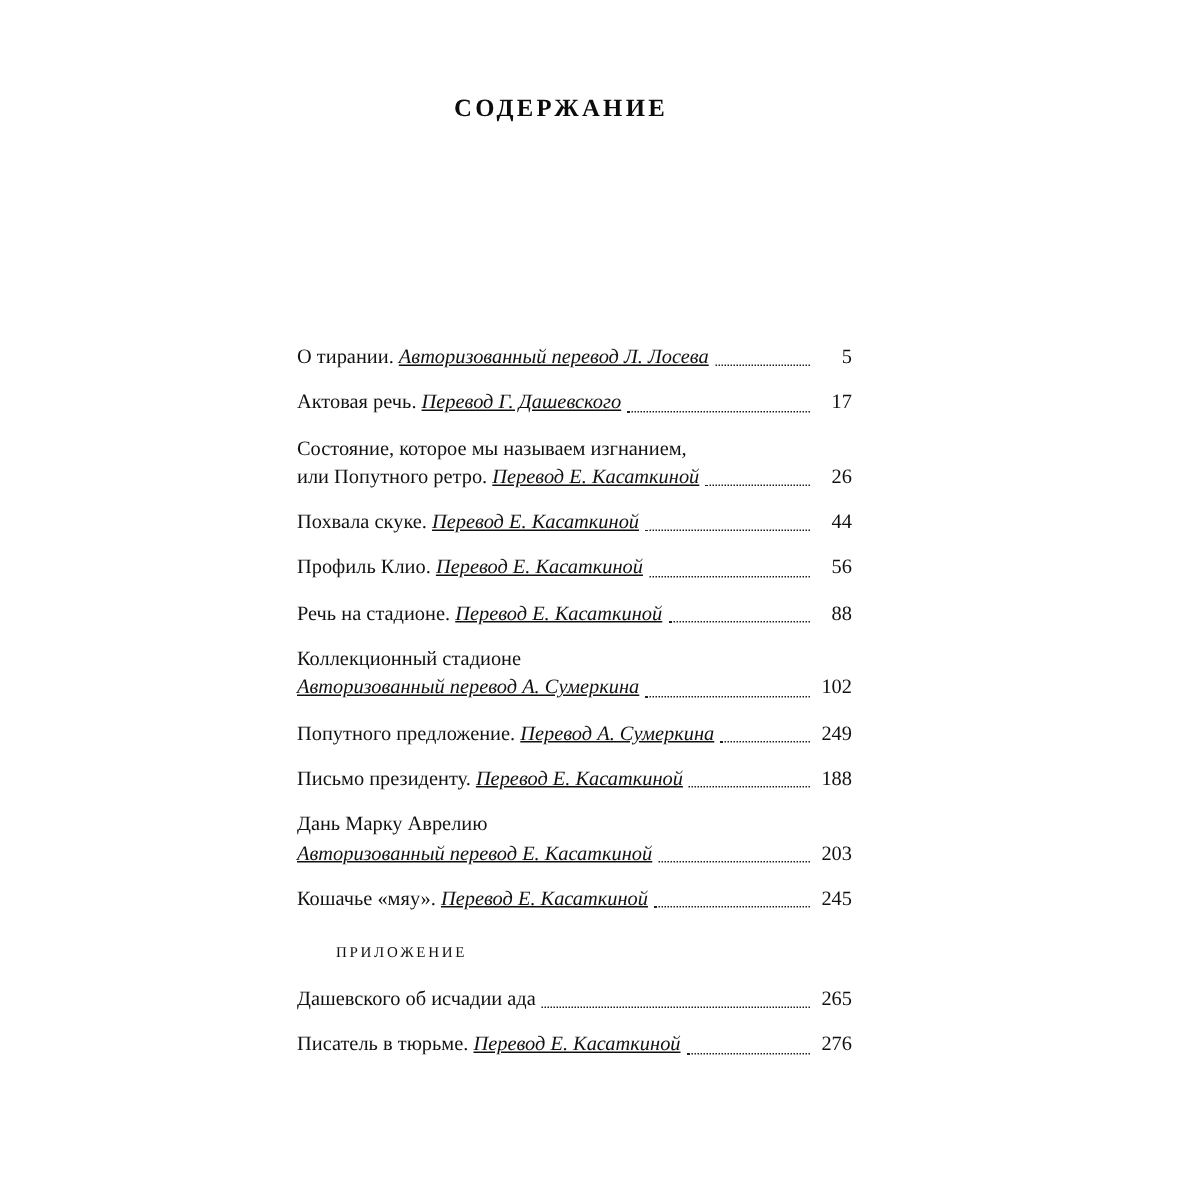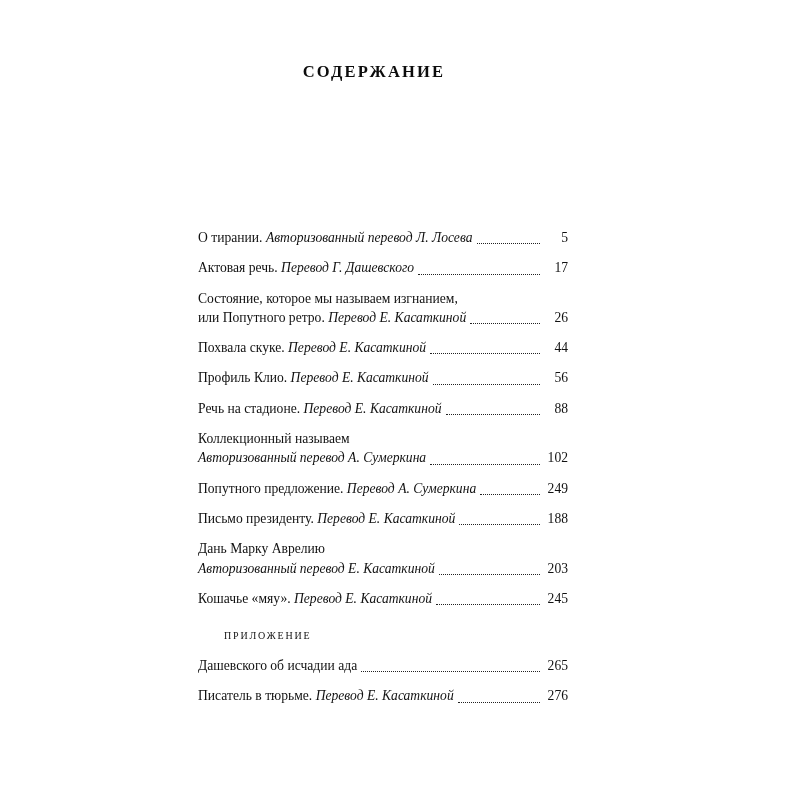--- a/index.html
+++ b/index.html
@@ -45,20 +45,21 @@
     font-size: 13.6px;
     line-height: 1.42;
     color: #111111;
   }
   .entry-text {
     flex: 0 1 auto;
     white-space: normal;
   }
   .entry-text .it {
     font-style: italic;
+    text-decoration: underline;
   }
   .leader {
     flex: 1 1 auto;
     min-width: 10px;
     margin: 0 4px 3px 4px;
     border-bottom: 1.2px dotted #222222;
     height: 0;
   }
   .page-num {
     flex: 0 0 auto;
@@ -129,21 +130,21 @@
           <span class="entry-text"><span>Профиль Клио. </span><span class="it">Перевод Е. Касаткиной</span></span>
           <span class="leader"></span>
           <span class="page-num">56</span>
         </div>
         <div class="entry">
           <span class="entry-text"><span>Речь на стадионе. </span><span class="it">Перевод Е. Касаткиной</span></span>
           <span class="leader"></span>
           <span class="page-num">88</span>
         </div>
         <div class="entry wrap">
-          <div class="line1"><span class="entry-text"><span>Коллекционный называем</span></span></div>
+          <div class="line1"><span class="entry-text"><span>Коллекционный стадионе</span></span></div>
           <div class="line2">
             <span class="entry-text"><span class="it">Авторизованный перевод А. Сумеркина</span></span>
             <span class="leader"></span>
             <span class="page-num">102</span>
           </div>
         </div>
         <div class="entry">
           <span class="entry-text"><span>Попутного предложение. </span><span class="it">Перевод А. Сумеркина</span></span>
           <span class="leader"></span>
           <span class="page-num">249</span>

